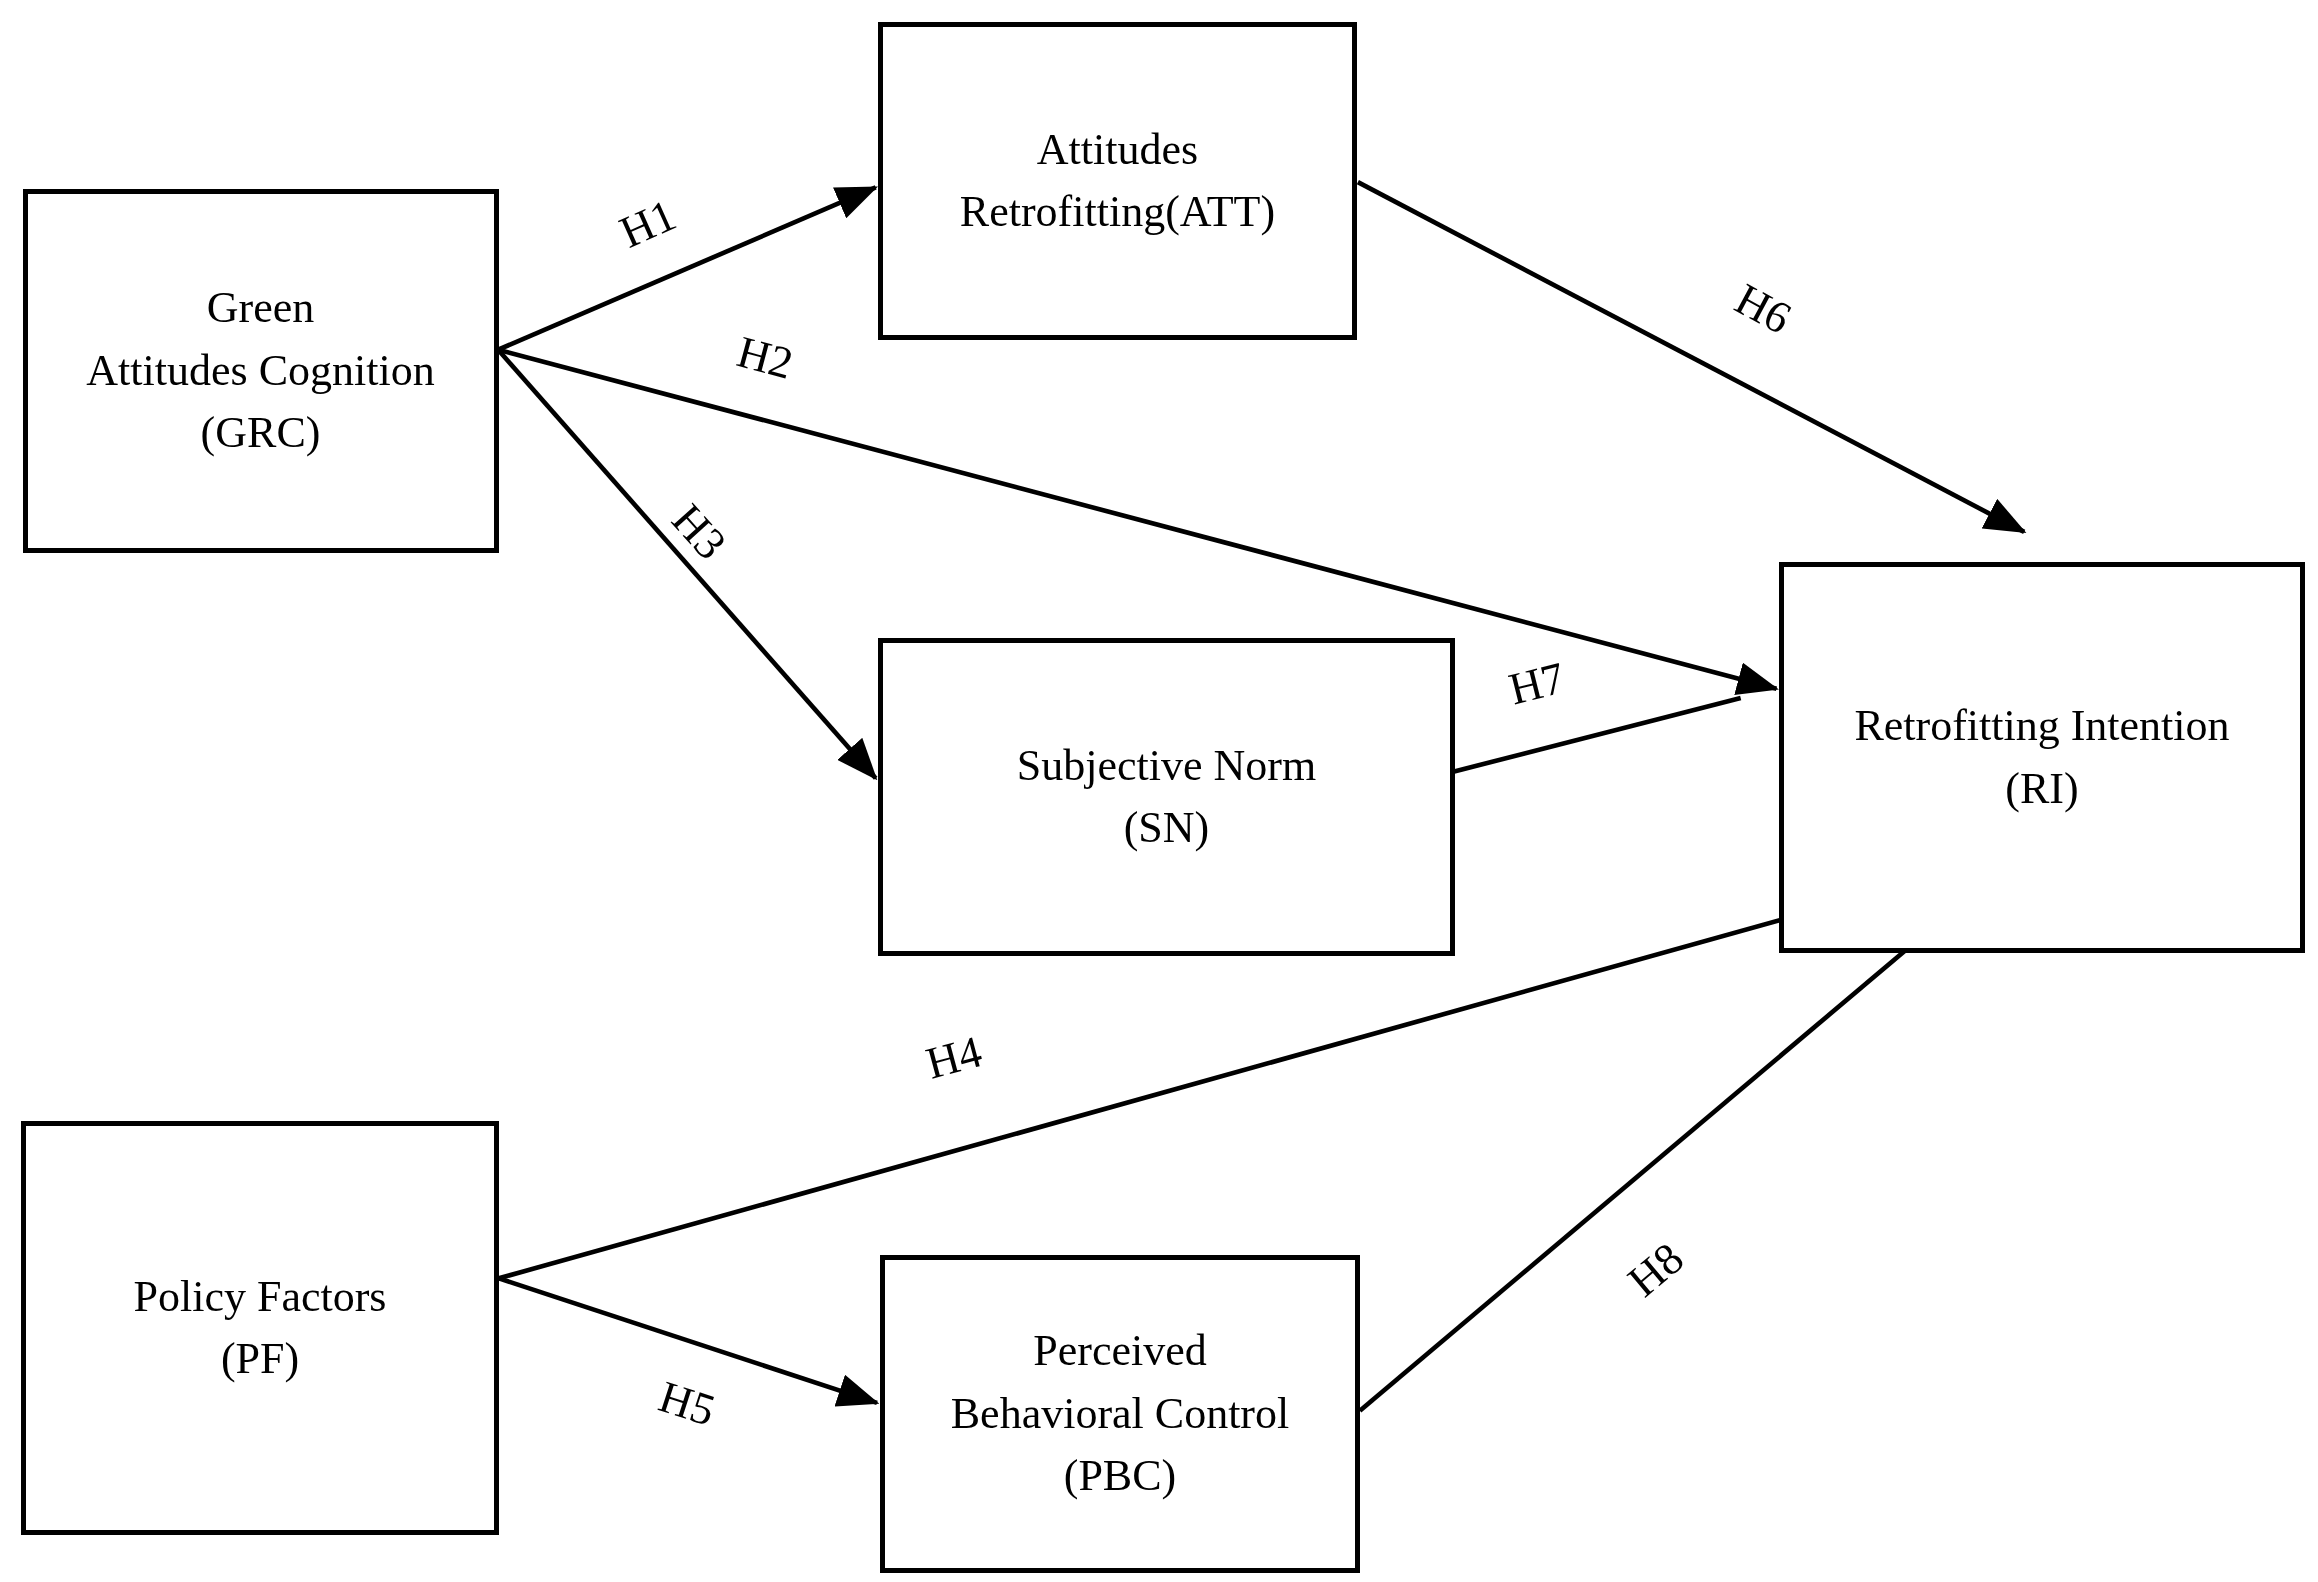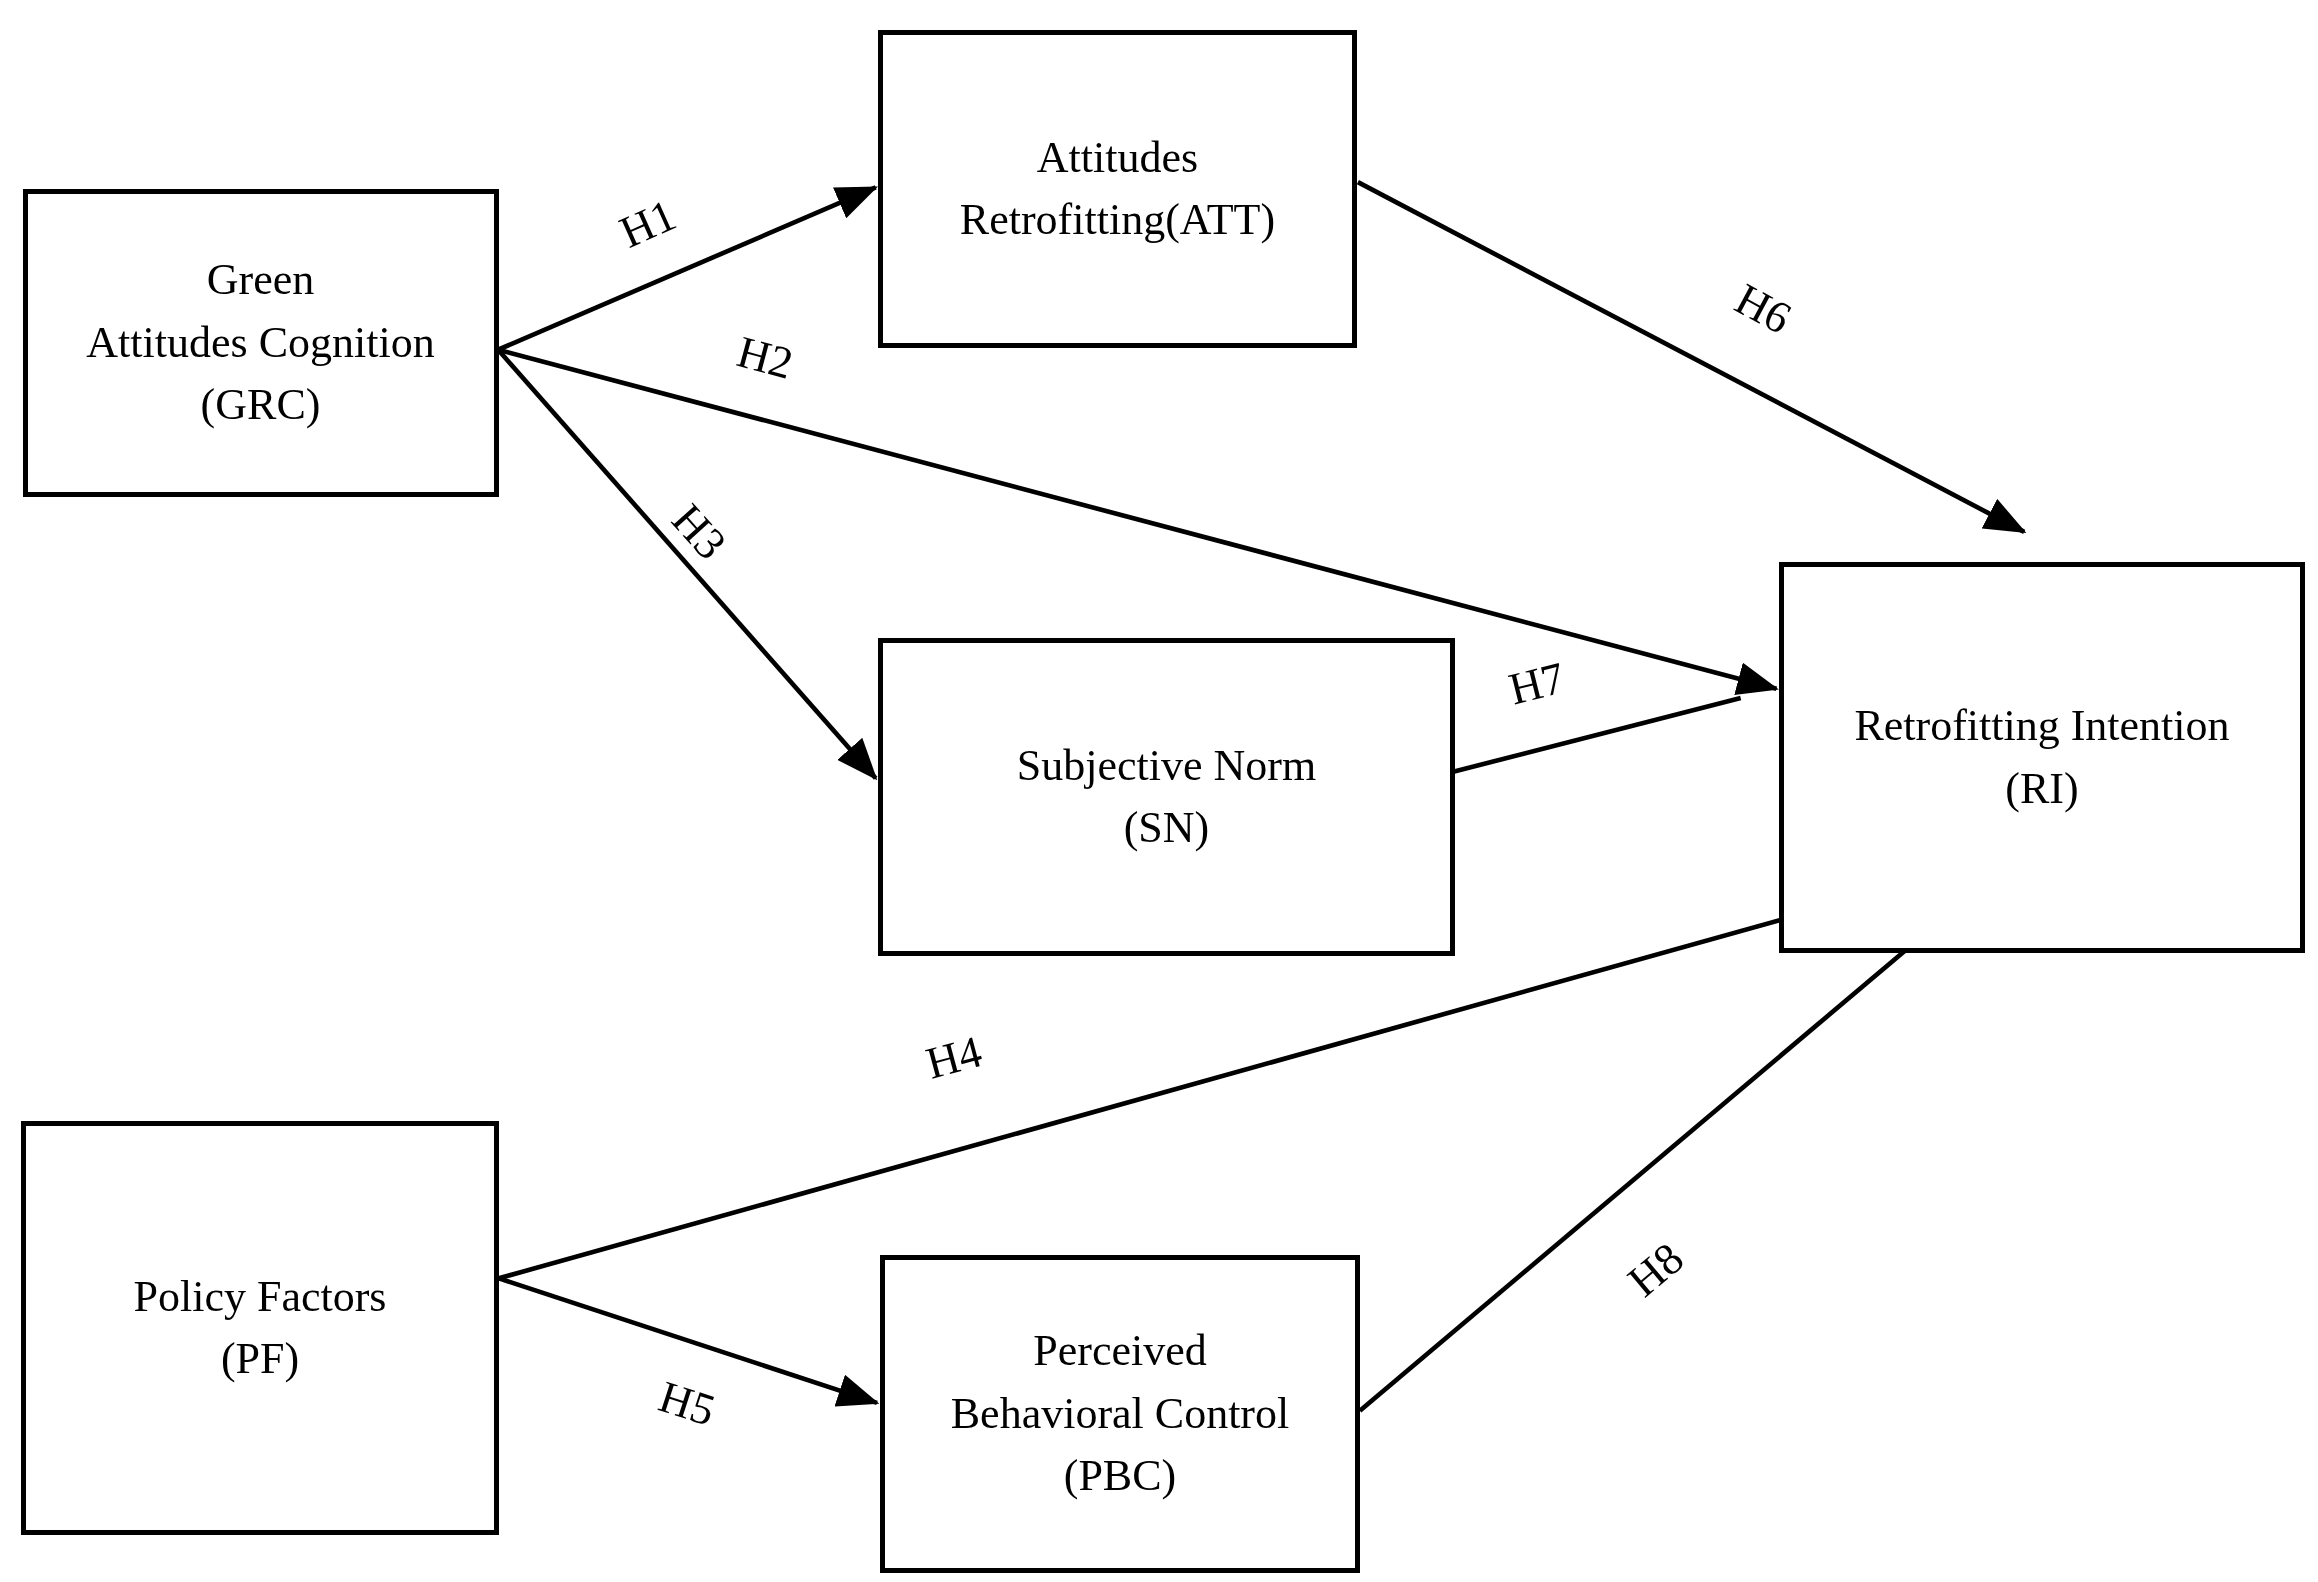--- a/index.html
+++ b/index.html
@@ -17,22 +17,22 @@
     border:5.3px solid var(--stroke); background:var(--background);
     display:flex; flex-direction:column; justify-content:center; align-items:center;
     text-align:center; font-size:44px; line-height:1.42; color:var(--text);
   }
   .node span { display:block; white-space:nowrap; }
   .edge-label {
     position:absolute; font-size:45px; line-height:1; color:var(--text);
     white-space:nowrap; transform-origin:center;
   }
   
-  #node-grc { left:22.5px;   top:189px;  width:476px; height:308px; }
-  #node-att { left:878px; top:30px;   width:479px; height:318px; }
+  #node-grc { left:22.5px;   top:189px;  width:476px; height:364px; }
+  #node-att { left:878px; top:22px;   width:479px; height:318px; }
   #node-sn  { left:878px; top:638px;  width:577px; height:318px; }
   #node-ri  { left:1779px; top:534px;  width:526px; height:391px;margin-top:28px; }
   #node-pf  { left:21px;   top:1121px; width:478px; height:414px; }
   #node-pbc { left:880px; top:1255px; width:480px; height:318px; }
   
   #label-h1 { left:648px;  top:224px;  transform:translate(-50%,-50%) rotate(-24deg); }
   #label-h2 { left:765px; top:358px;  transform:translate(-50%,-50%) rotate(15deg); }
   #label-h3 { left:699px; top:532px;  transform:translate(-50%,-50%) rotate(48deg); }
   #label-h4 { left:954px; top:1058px; transform:translate(-50%,-50%) rotate(-15deg); }
   #label-h5 { left:687px; top:1404px; transform:translate(-50%,-50%) rotate(18deg); }

